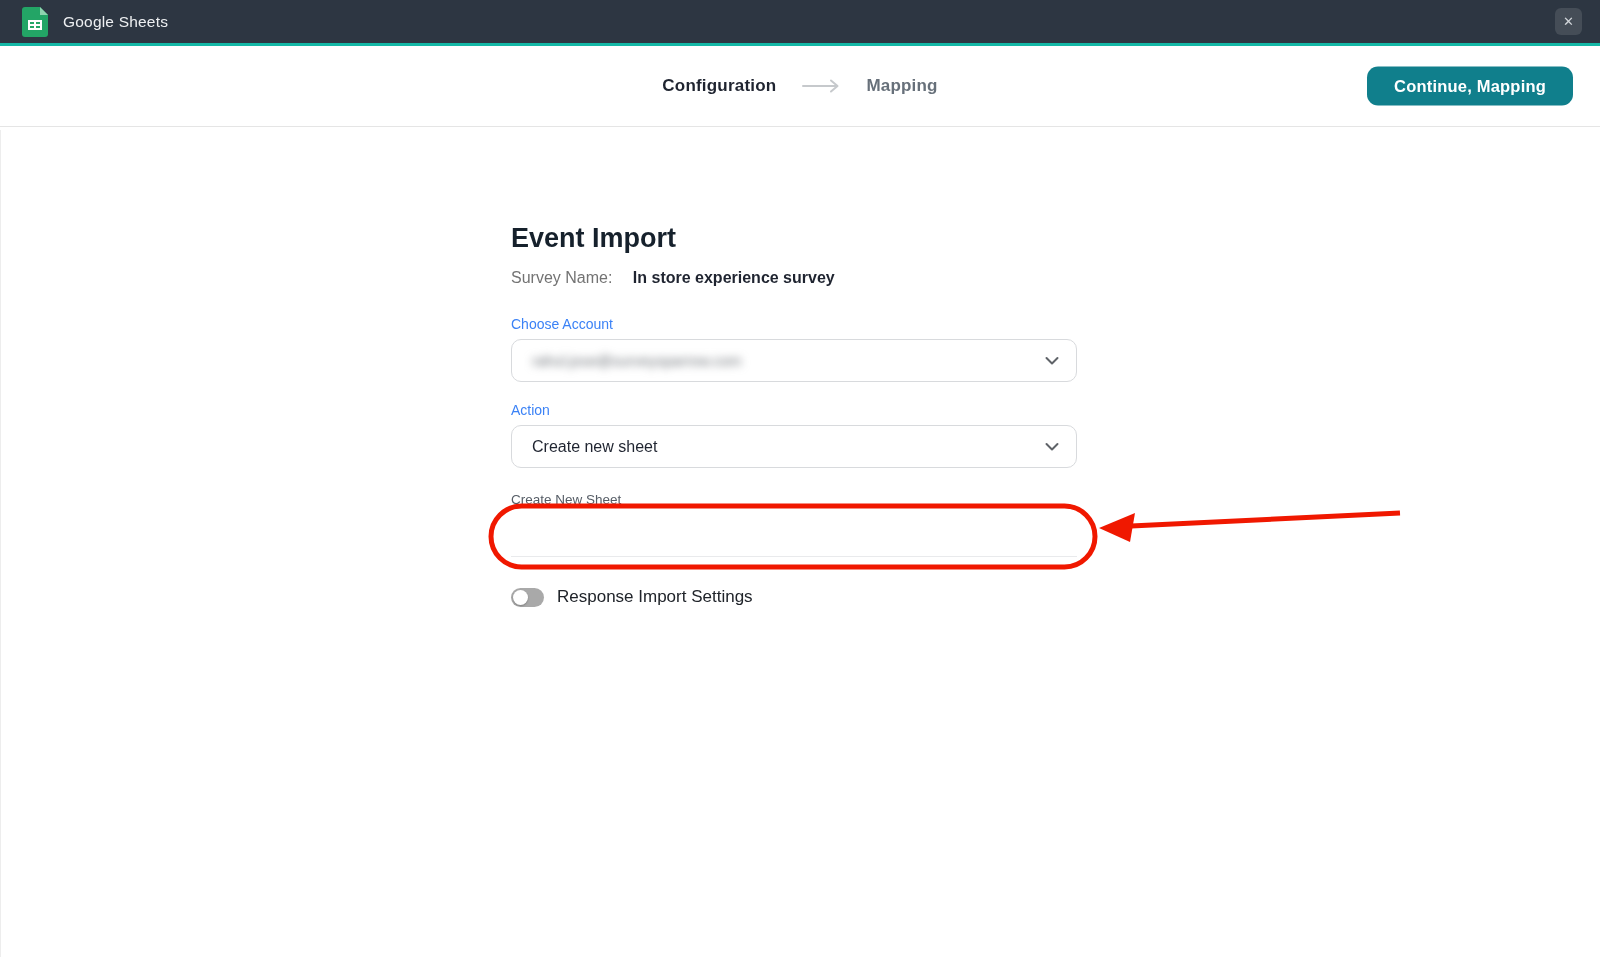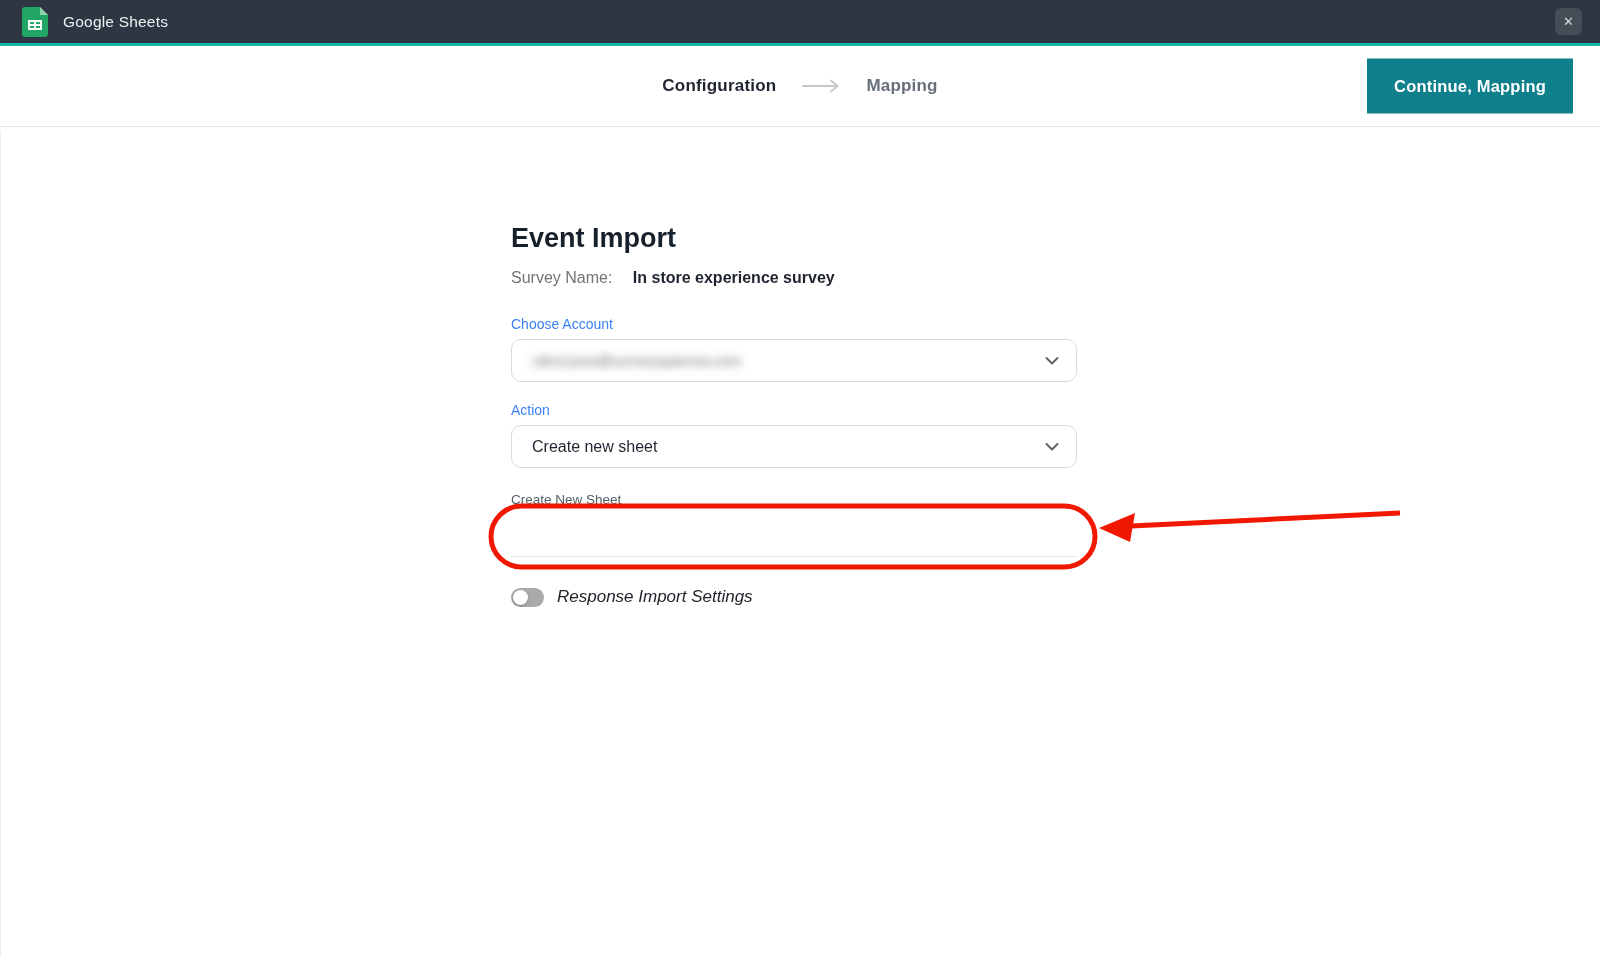--- a/index.html
+++ b/index.html
@@ -16,22 +16,22 @@
              cursor:pointer;padding:0;display:flex;align-items:center;justify-content:center;}
 
   
   .header{height:80px;border-bottom:1px solid #e5e5e5;position:relative;
           display:flex;align-items:center;justify-content:center;background:#fff;}
   .stepper{display:flex;align-items:center;gap:26px;}
   .step{font-size:17px;color:#67707a;font-weight:600;cursor:pointer;letter-spacing:.2px;text-align:center;}
   .step.active{color:#1f2430;font-weight:800;}
   .step-arrow{display:inline-flex;}
   .continue-btn{position:absolute;right:27px;top:50%;transform:translateY(-50%);
-                height:55px;padding:0 27px;background:#107f8c;color:#fff;border:none;
-                border-radius:0;font-size:16.5px;font-weight:bold;cursor:pointer;
+                height:39px;padding:0 27px;background:#107f8c;color:#fff;border:none;
+                border-radius:11px;font-size:16.5px;font-weight:bold;cursor:pointer;
                 font-family:inherit;letter-spacing:.2px;}
 
   
   .content{position:absolute;left:0;top:130px;right:0;bottom:0;background:#fff;
            border-left:1px solid #ededed;}
   .column{position:absolute;left:510px;top:92px;width:566px;}
   h1.page-title{margin:0;font-size:27px;line-height:32px;font-weight:800;color:#16212c;}
   .survey-line{margin:14px 0 0;font-size:16px;line-height:20px;}
   .survey-label{color:#737373;}
   .survey-value{color:#1f2430;font-weight:600;margin-left:16px;}
@@ -39,21 +39,21 @@
   .field-label.small{margin-top:24px;font-size:13.5px;color:#565d66;}
   .select{margin-top:7px;height:43px;border:1px solid #d8dadd;border-radius:10px;
           display:flex;align-items:center;padding:0 20px;box-sizing:border-box;
           font-size:16px;color:#1f2430;position:relative;cursor:pointer;background:#fff;}
   .select .chevron{position:absolute;right:17px;top:50%;transform:translateY(-50%);display:inline-flex;}
   .blurred{filter:blur(4px);color:#6a6f75;font-size:15px;}
   .text-input{display:block;margin-top:6px;width:100%;height:43px;box-sizing:border-box;
               border:1px solid #d8dadd;border-radius:10px;padding:0 20px;font-size:16px;
               color:#1f2430;font-family:inherit;outline:none;background:#fff;}
   .divider{border:none;border-top:1px solid #e9eaec;margin:49px 0 0;width:100%;}
-  .toggle-row{margin-top:30px;display:flex;align-items:center;font-style:italic;}
+  .toggle-row{margin-top:30px;display:flex;align-items:center;}
   .toggle{width:33px;height:19px;border-radius:10px;background:#a9a9a9;position:relative;
           display:inline-block;cursor:pointer;flex:0 0 auto;}
   .toggle .knob{position:absolute;left:2px;top:2px;width:15px;height:15px;border-radius:50%;
                 background:#fff;box-shadow:0 1px 2px rgba(0,0,0,.25);}
   .toggle-label{margin-left:13px;font-size:17px;color:#20242a;font-weight:500;}
 
   
   .annotation{position:absolute;left:0;top:0;width:1600px;height:957px;pointer-events:none;}
 </style>
 </head>

